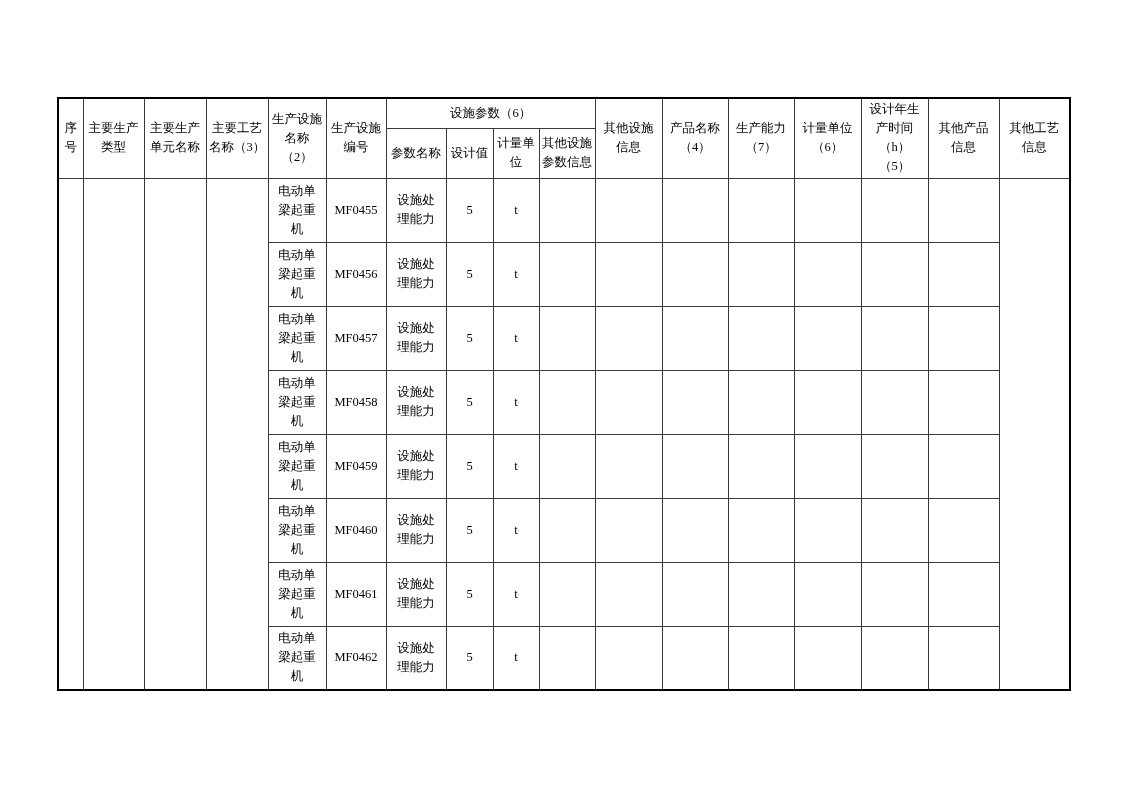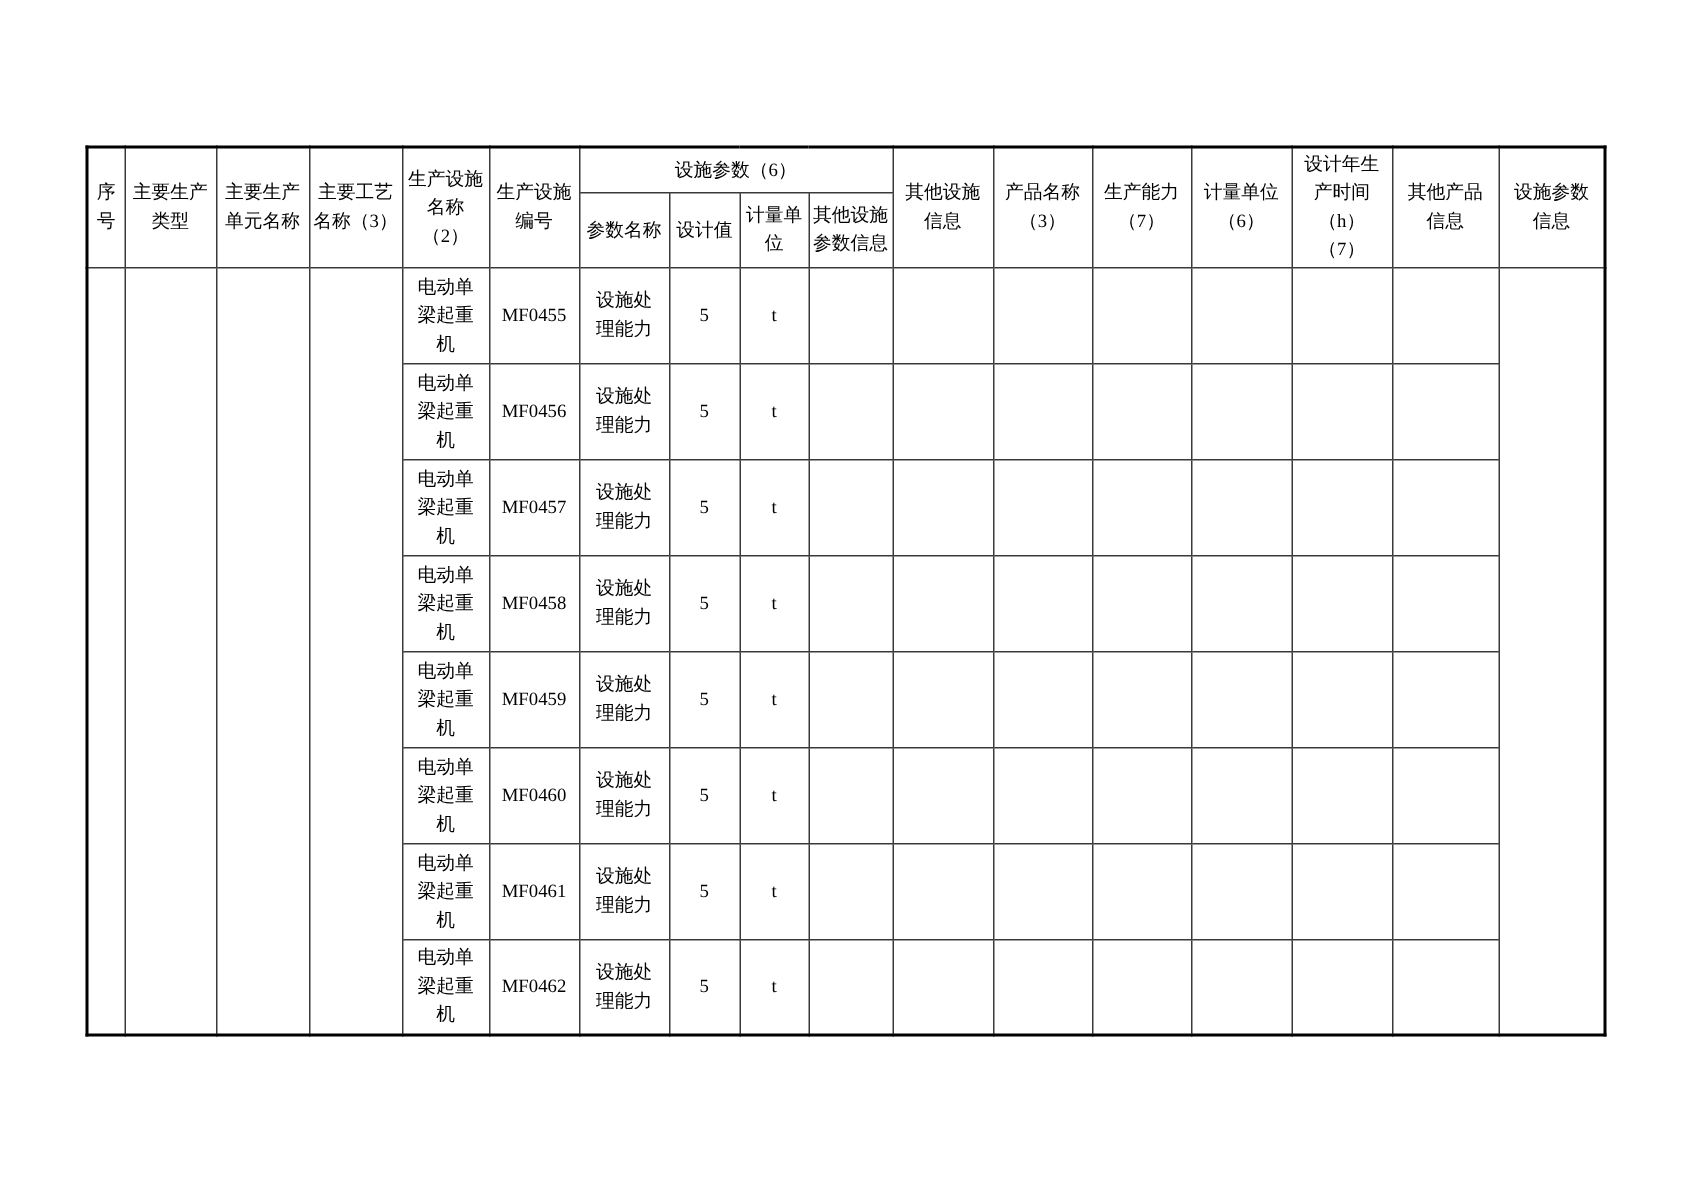--- a/index.html
+++ b/index.html
@@ -89,31 +89,31 @@
         <th rowspan="2">主要工艺
 名称（3）</th>
         <th rowspan="2">生产设施
 名称（2）</th>
         <th rowspan="2">生产设施
 编号</th>
         <th colspan="4">设施参数（6）</th>
         <th rowspan="2">其他设施
 信息</th>
         <th rowspan="2">产品名称
-（3）</th>
+（4）</th>
         <th rowspan="2">生产能力
 （7）</th>
         <th rowspan="2">计量单位
 （6）</th>
         <th rowspan="2">设计年生
 产时间（h）
-（7）</th>
+（5）</th>
         <th rowspan="2">其他产品
 信息</th>
-        <th rowspan="2">设施参数
+        <th rowspan="2">其他工艺
 信息</th>
       </tr>
       <tr class="h2">
         <th>参数名称</th>
         <th>设计值</th>
         <th>计量单
 位</th>
         <th>其他设施
 参数信息</th>
       </tr>

